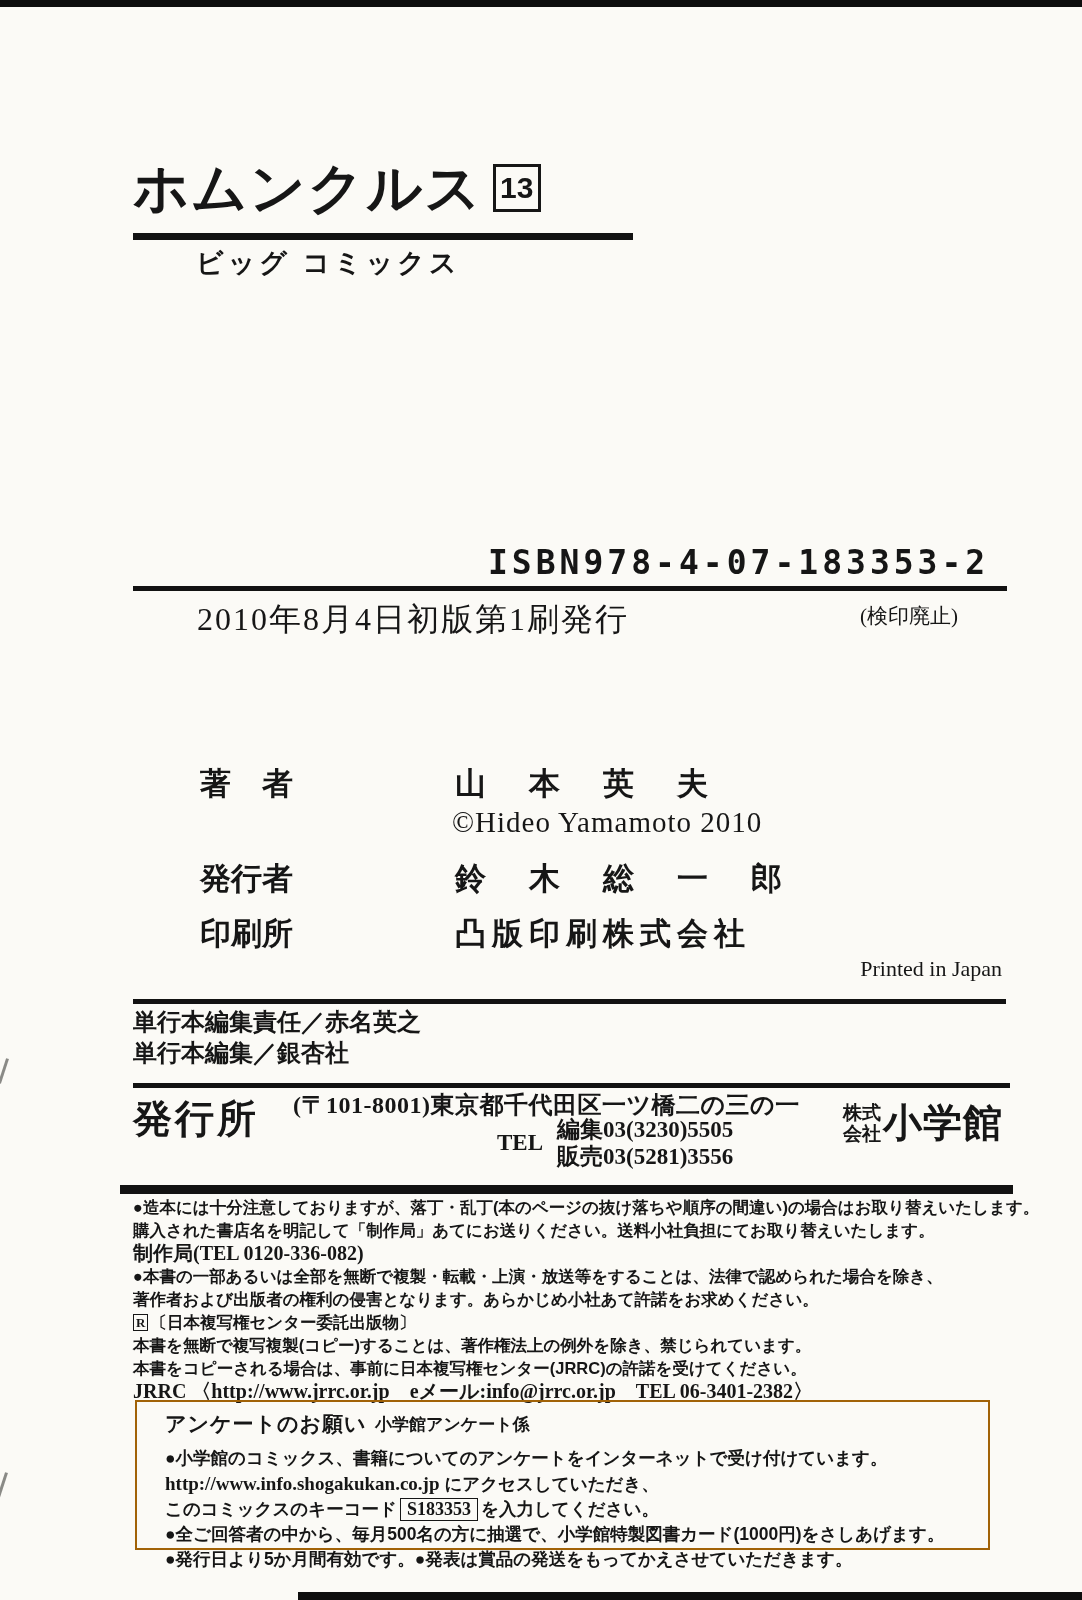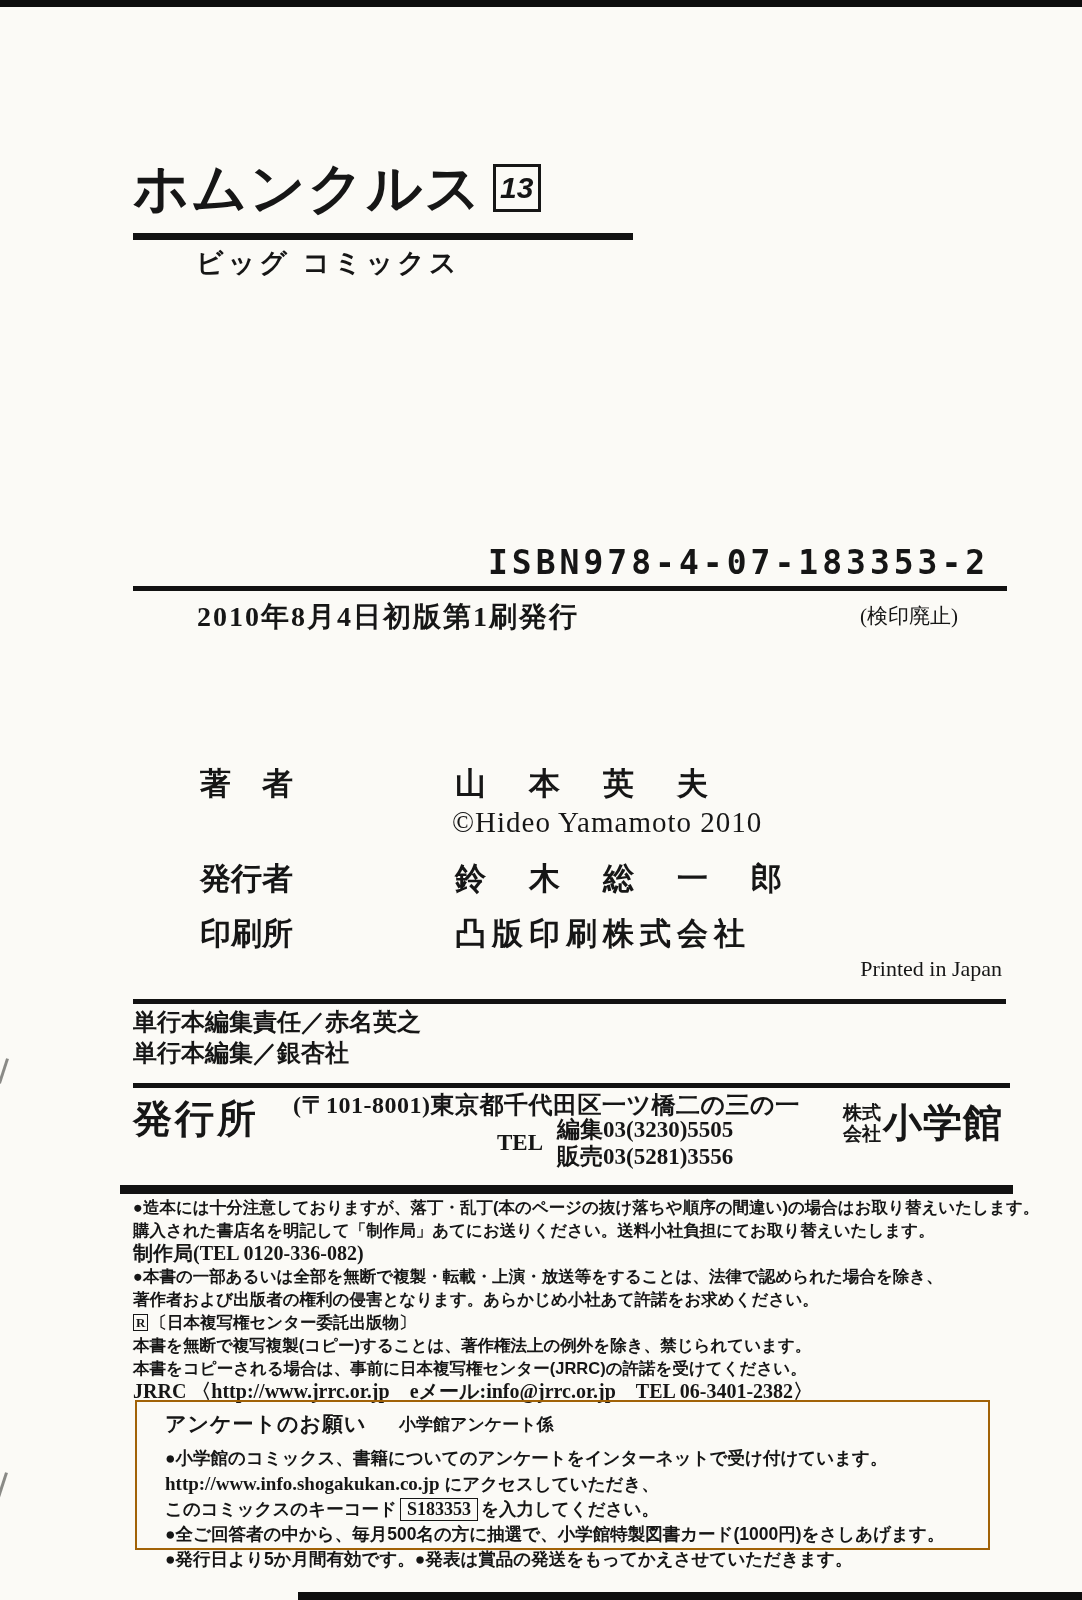--- a/index.html
+++ b/index.html
@@ -16,29 +16,29 @@
 
   .top-bar{left:0;top:0;width:1082px;height:7px;background:#0e0e0e;}
   .bottom-bar{left:298px;top:1592px;width:784px;height:8px;background:#0e0e0e;}
 
   .title-row{left:133px;top:158px;display:flex;align-items:flex-start;}
   .title-text{font-size:55px;font-weight:800;letter-spacing:2px;line-height:1.1;}
   .volume-badge{
     margin-left:10px;margin-top:6px;
     width:42px;height:42px;border:3px solid #161616;
     display:flex;align-items:center;justify-content:center;
-    font-size:30px;font-weight:800;font-style:italic;
+    font-size:30px;font-weight:800;
   }
   .rule{background:#121212;}
   .title-rule{left:133px;top:233px;width:500px;height:7px;}
   .series{left:196px;top:245px;font-size:27px;font-weight:700;letter-spacing:4px;}
 
   .isbn{left:488px;top:543px;font-size:33px;font-weight:700;letter-spacing:4px;}
   .isbn-rule{left:133px;top:586px;width:874px;height:5px;}
-  .edition{left:197px;top:598px;font-size:28px;font-weight:700;letter-spacing:2px;}
+  .edition{left:197px;top:598px;font-size:32px;font-weight:400;letter-spacing:2px;}
   .seal-note{left:860px;top:602px;font-size:21px;font-weight:500;}
 
   .credit-label{left:200px;font-size:31px;font-weight:700;}
   .credit-value{left:455px;font-size:31px;font-weight:700;letter-spacing:6px;}
   .row-author{top:763px;}
   .copyright{left:452px;top:806px;font-size:29px;letter-spacing:1px;}
   .row-publisher{top:858px;}
   .row-printer{top:913px;}
   .printed-in{left:832px;top:956px;width:170px;font-size:22px;text-align:right;}
 
@@ -59,21 +59,21 @@
   .legal{left:133px;top:1196px;font-size:16.5px;font-weight:700;line-height:23px;}
   .legal .serifline{font-family:"Liberation Serif","DejaVu Serif",serif;font-size:20px;font-weight:600;}
   .r-mark{
     display:inline-block;border:1.5px solid #161616;font-size:13px;line-height:15px;
     padding:0 2px;margin-right:2px;vertical-align:1px;
     font-family:"Liberation Serif","DejaVu Serif",serif;
   }
 
   .survey-box{left:135px;top:1400px;width:851px;height:146px;border:2px solid #a16207;background:transparent;}
   .survey-head{position:absolute;left:28px;top:8px;font-size:21px;font-weight:800;letter-spacing:1px;}
-  .survey-dept{position:absolute;left:262px;top:11px;font-size:17px;font-weight:700;}
+  .survey-dept{position:absolute;left:238px;top:11px;font-size:17px;font-weight:700;}
   .survey-body{position:absolute;left:28px;top:44px;font-size:17.5px;font-weight:700;line-height:25px;white-space:nowrap;}
   .url{font-family:"Liberation Serif","DejaVu Serif",serif;font-size:19px;font-weight:700;}
   .keycode{
     display:inline-block;border:1.5px solid #161616;padding:0 6px;margin:0 3px;
     font-family:"Liberation Serif","DejaVu Serif",serif;font-size:18px;line-height:21px;
   }
 
   .artifact{width:3px;height:26px;background:#8a8a86;transform:rotate(18deg);}
   .artifact-1{left:2px;top:1058px;}
   .artifact-2{left:1px;top:1472px;}

